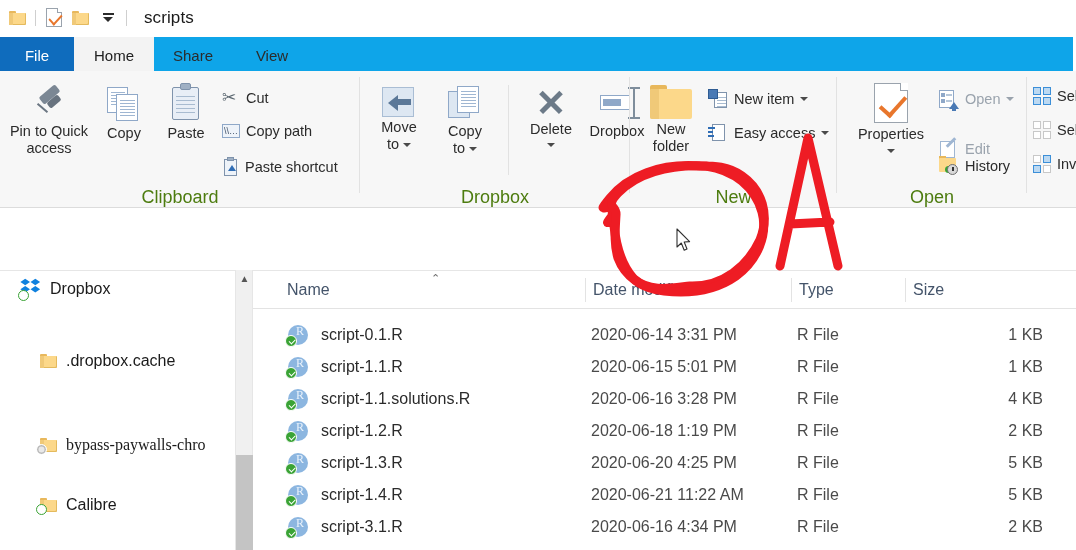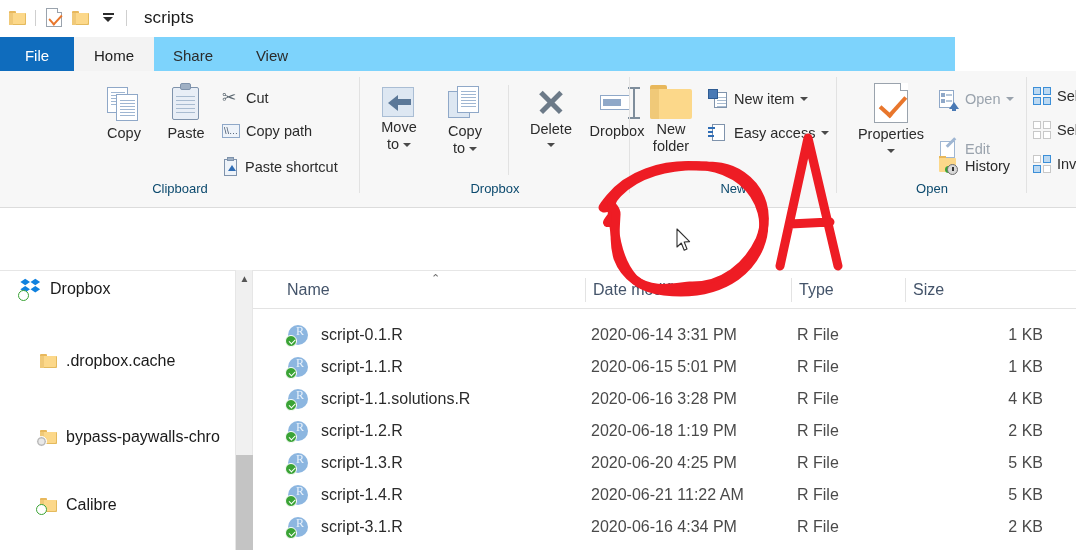--- a/index.html
+++ b/index.html
@@ -32,34 +32,34 @@
 
   .propico { width:16px; height:19px; border:1px solid #9aa3ad; background:#fff; position:relative; }
   .propico:after{ content:""; position:absolute; left:2px; top:5px; width:11px; height:6px;
      border-left:2.4px solid #e8762c; border-bottom:2.4px solid #e8762c; transform: rotate(-48deg) skewX(-6deg); }
   .propico .corner { position:absolute; right:-1px; top:-1px; width:5px;height:5px; background:#fff; border-left:1px solid #9aa3ad; border-bottom:1px solid #9aa3ad;}
 
   .dd-arrow { width:0;height:0;border-left:5px solid transparent;border-right:5px solid transparent;border-top:5px solid #2b2b2b; }
   .dd-bar { width:11px;height:2px;background:#2b2b2b;margin-bottom:2px; }
 
   
-  .tabstrip { position:absolute; left:0; top:37px; width:955px; height:36px; background:#7dd3fc; }
+  .tabstrip { position:absolute; left:0; top:37px; width:1073px; height:36px; background:#0ea5e9; }
   .tabstrip .underline { position:absolute; left:0; bottom:0; width:1076px; height:1px; background:#dfdfdf;}
   .tab { position:absolute; top:0; height:36px; display:flex; align-items:center; justify-content:center;
          font-size:15px; color:#2b2b2b; }
   .tab.file { left:0; width:74px; background:#0f6cbd; color:#fff; }
   .tab.home { left:74px; width:80px; background:#f3f3f3; color:#202020; }
   .tab.share{ left:154px; width:78px; }
   .tab.view { left:232px; width:80px; }
 
   
   .ribbon { position:absolute; left:0; top:71px; width:1076px; height:137px; background:#f7f7f7;
             border-bottom:1px solid #dcdcdc; }
   .rb-group { position:absolute; top:0; height:137px; }
-  .rb-group .glabel { position:absolute; bottom:12px; width:100%; text-align:center; font-size:13px; color:#0c4a6e; }
+  .rb-group .glabel { position:absolute; bottom:0; width:100%; text-align:center; font-size:18px; color:#4d7c0f; }
   .rb-div { position:absolute; top:6px; width:1px; height:116px; background:#e2e2e2; }
 
   .bigbtn { position:absolute; display:flex; flex-direction:column; align-items:center; }
   .bigbtn .lbl { font-size:14.5px; color:#2b2b2b; line-height:17px; text-align:center; }
   .smallrow { position:absolute; display:flex; align-items:center; gap:6px; }
   .smallrow .lbl { font-size:14.5px; color:#2b2b2b; white-space:nowrap; }
   .smallrow .lbl.dim { color:#9aa3ad; }
   .caret { width:0;height:0;border-left:4px solid transparent;border-right:4px solid transparent;border-top:4px solid #4a4a4a; }
   .caret.dim { border-top-color:#9aa3ad; }
 
@@ -251,20 +251,29 @@
     <div class="tab file">File</div>
     <div class="tab share">Share</div>
     <div class="tab home">Home</div>
     <div class="tab view">View</div>
   </div>
 
   <div class="ribbon">
 
     <div class="rb-group" style="left:0;width:360px;">
 
+      <div class="bigbtn" style="left:4px; top:14px; width:90px;">
+        <div class="pin">
+          <div class="head"></div>
+            <div class="nd"></div>
+            <div class="needle"></div>
+        </div>
+        <div class="lbl">Pin to Quick</div>
+        <div class="lbl">access</div>
+      </div>
 
       <div class="bigbtn" style="left:96px; top:14px; width:56px;">
         <div class="pages">
           <div class="pg" style="left:2px;top:2px;width:21px;height:26px;">
             <div class="ln" style="top:4px;width:14px;"></div>
               <div class="ln" style="top:7px;width:14px;"></div>
             <div class="ln" style="top:10px;width:14px;"></div>
               <div class="ln" style="top:13px;width:14px;"></div>
             <div class="ln" style="top:16px;width:14px;"></div>
           </div>
@@ -570,21 +579,21 @@
       <div style="position:relative;">
         <div class="folder">
             <div class="tab"></div>
             <div class="body"></div>
             <div class="fold"></div>
           </div>
       </div>
       <span class="txt">.dropbox.cache</span>
     </div>
 
-    <div class="nav-item nav-child" style="top:76px;">
+    <div class="nav-item nav-child" style="top:84px;font-family:Liberation Serif, serif;">
       <div style="position:relative;">
         <div class="folder">
             <div class="tab"></div>
             <div class="body"></div>
             <div class="fold"></div>
           </div>
         <span class="badge gray"></span>
       </div>
       <span class="txt">bypass-paywalls-chro</span>
     </div>

